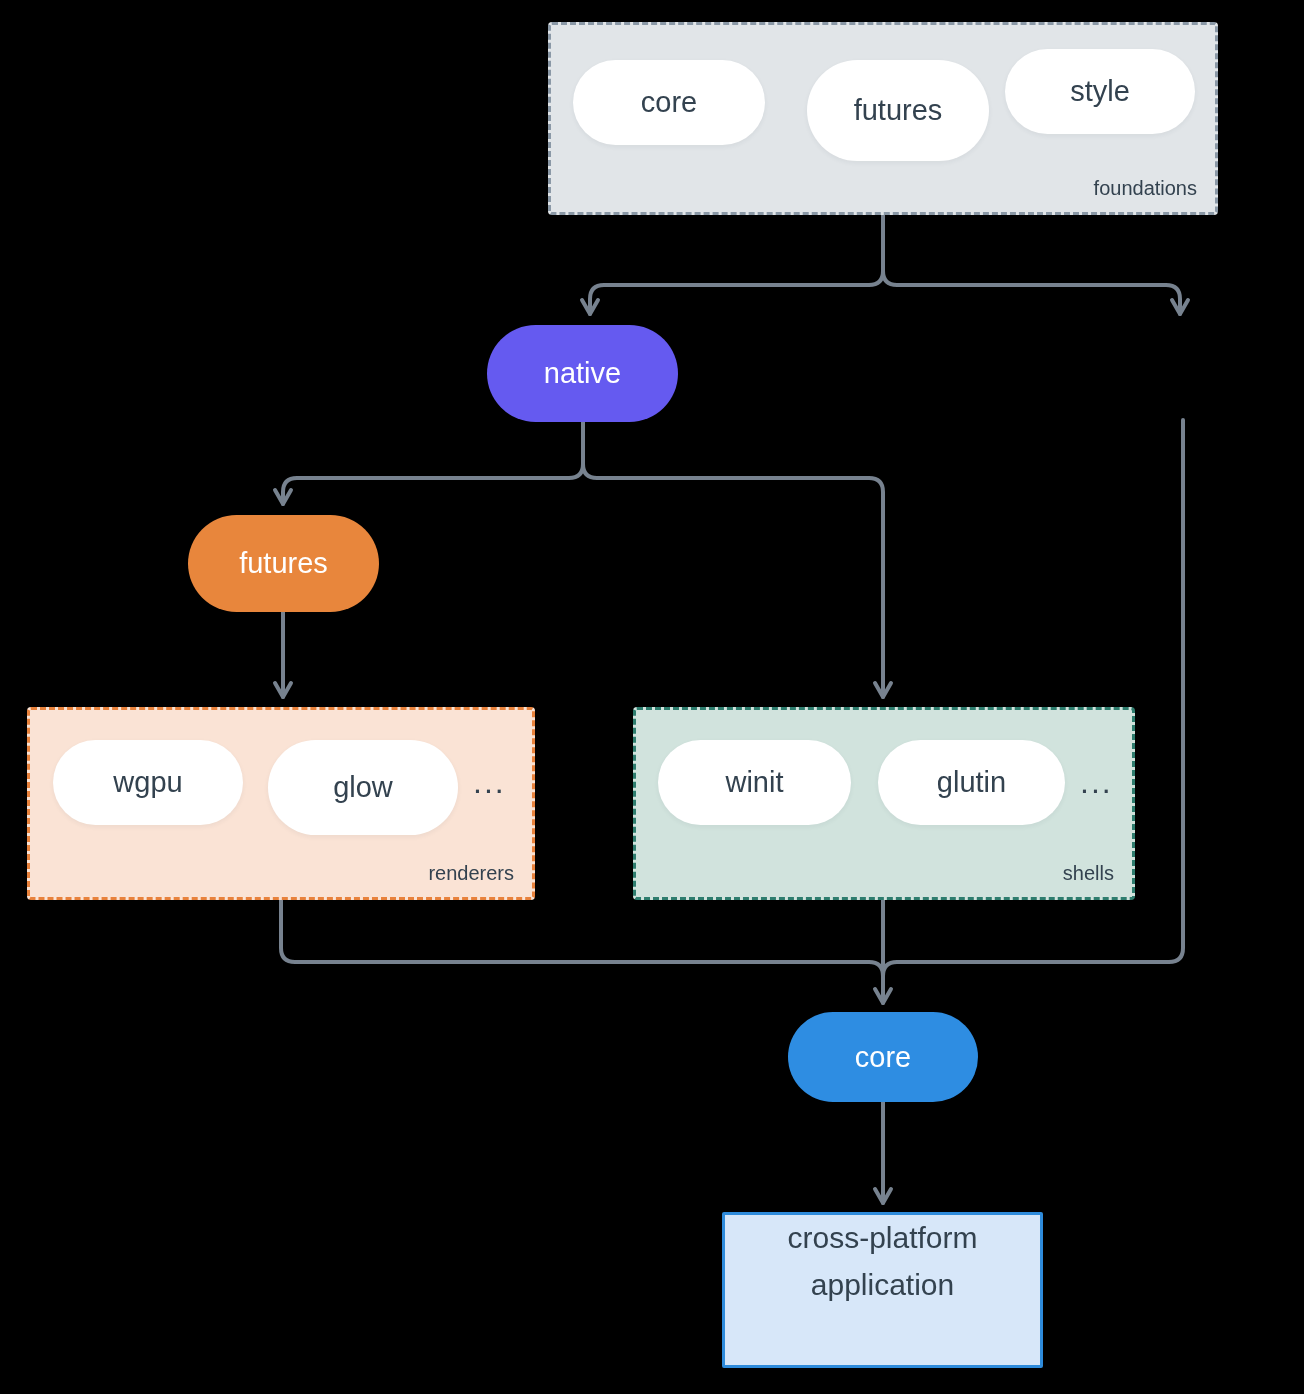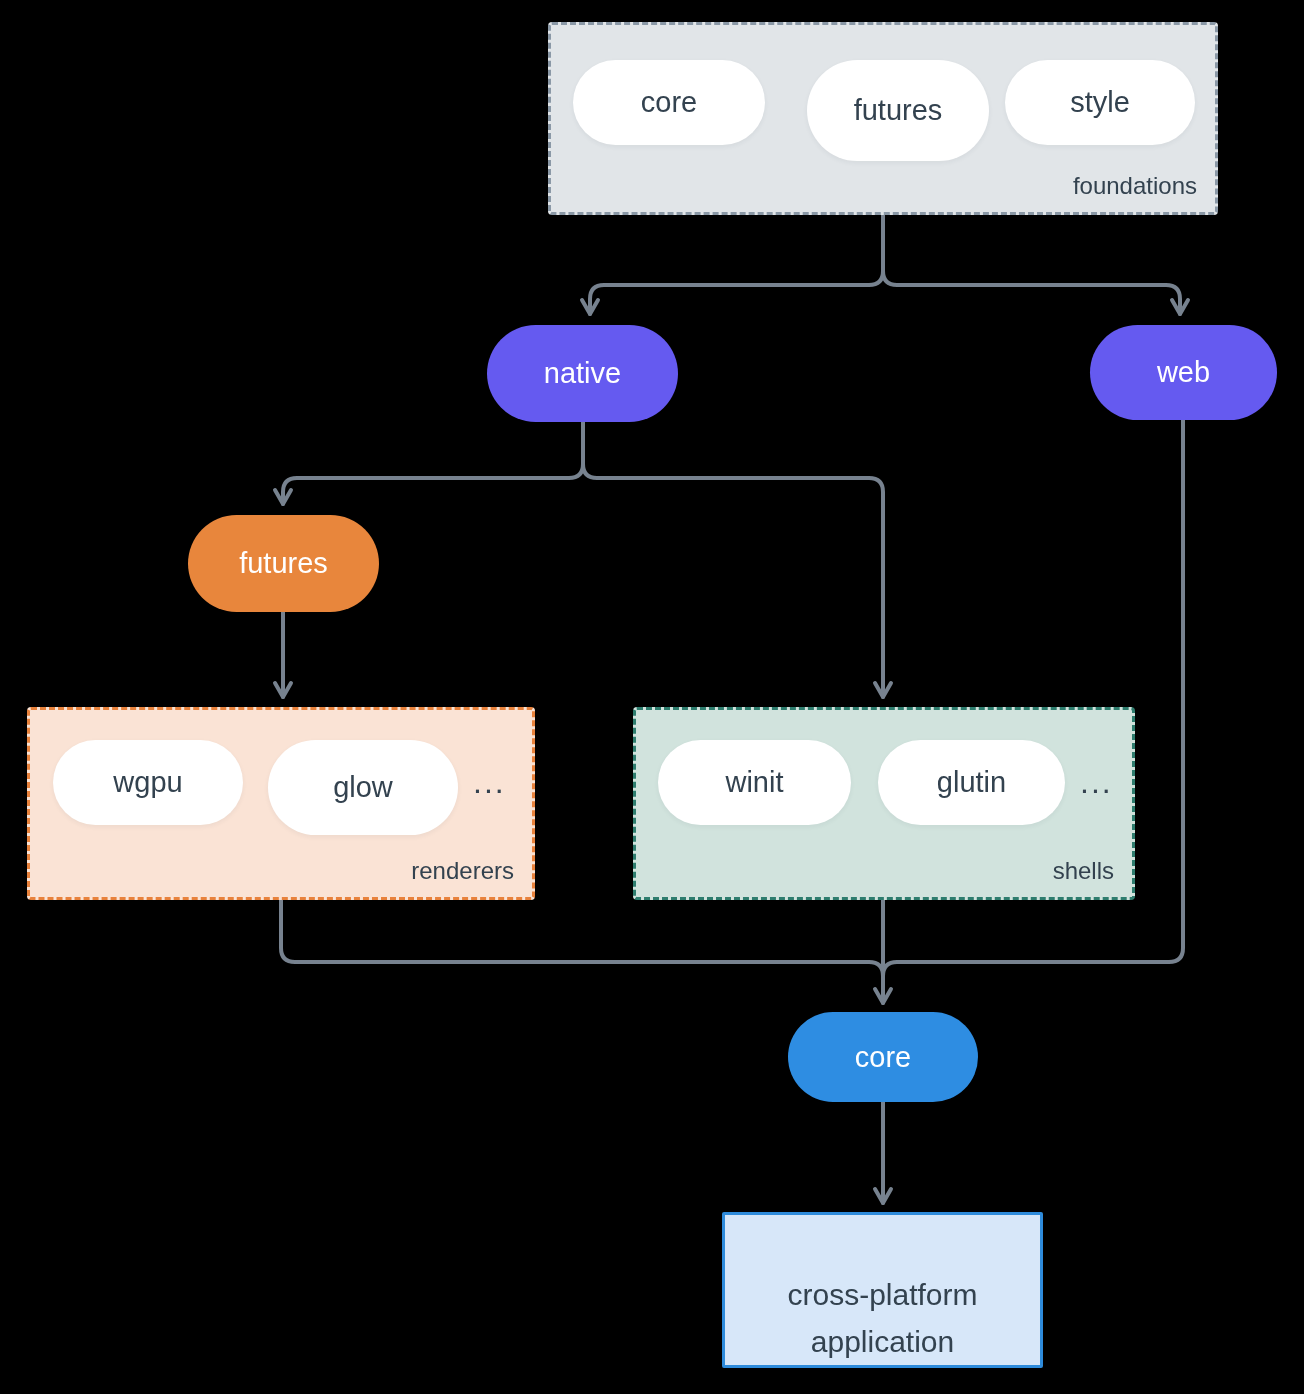--- a/index.html
+++ b/index.html
@@ -22,48 +22,48 @@
   svg.wires{position:absolute;left:0;top:0;width:1304px;height:1394px;pointer-events:none;}
   svg.wires path.edge{fill:none;stroke:var(--c-arrow,#77828f);stroke-width:4;stroke-linecap:round;stroke-linejoin:round;}
 
   .group{border:3px dashed;border-radius:4px;}
   .group-foundations{left:548px;top:22px;width:670px;height:193px;
     background:var(--c-foundations_fill);border-color:var(--c-foundations_border);}
   .group-renderers{left:27px;top:707px;width:508px;height:193px;
     background:var(--c-renderers_fill);border-color:var(--c-renderers_border);}
   .group-shells{left:633px;top:707px;width:502px;height:193px;
     background:var(--c-shells_fill);border-color:var(--c-shells_border);}
-  .group-label{position:absolute;right:18px;bottom:12px;font-size:24px;color:var(--c-slate_text);text-align:center;}
+  .group-label{position:absolute;right:18px;bottom:12px;font-size:20px;color:var(--c-slate_text);text-align:center;}
 
   .pill{display:flex;align-items:center;justify-content:center;
     border-radius:999px;font-size:29px;}
   .pill-white{background:var(--c-pill_fill,#fff);color:var(--c-slate_text);
     box-shadow:0 2px 5px rgba(40,50,60,0.06);}
   .pill-colored{color:var(--c-white_text,#fff);}
   .pill-native{left:487px;top:325px;width:191px;height:97px;background:var(--c-purple);}
   .pill-web{left:1090px;top:325px;width:187px;height:95px;background:var(--c-purple);}
   .pill-graphics{left:188px;top:515px;width:191px;height:97px;background:var(--c-orange);}
   .pill-iced{left:788px;top:1012px;width:190px;height:90px;background:var(--c-blue);}
 
   .pill-core{left:22px;top:35px;width:192px;height:85px;}
   .pill-futures{left:256px;top:35px;width:182px;height:101px;}
-  .pill-style{left:454px;top:35px;width:190px;height:85px;}
+  .pill-style{left:454px;top:24px;width:190px;height:85px;}
   .pill-wgpu{left:23px;top:30px;width:190px;height:85px;}
   .pill-glow{left:238px;top:30px;width:190px;height:95px;}
   .pill-winit{left:22px;top:30px;width:193px;height:85px;}
   .pill-glutin{left:242px;top:30px;width:187px;height:85px;}
 
   .ellipsis{position:absolute;font-size:32px;letter-spacing:2px;color:var(--c-slate_text);
     top:30px;height:85px;display:flex;align-items:center;}
   .ellipsis-renderers{left:443px;}
   .ellipsis-shells{left:444px;}
 
   .app-box{left:722px;top:1212px;width:321px;height:156px;
     background:var(--c-app_fill);border:3px solid var(--c-app_border);border-radius:2px;
-    display:flex;align-items:flex-end;justify-content:center;text-align:center;
+    display:flex;align-items:flex-start;justify-content:center;text-align:center;
     font-size:30px;line-height:1.55;color:var(--c-slate_text);padding:0 30px;}
 </style>
 </head>
 <body>
 
 <div class="canvas">
 
   <svg class="wires" viewBox="0 0 1304 1394">
     <defs>
       <marker id="arrow" viewBox="0 0 22 22" refX="18" refY="11" markerWidth="22" markerHeight="22" orient="auto" markerUnits="userSpaceOnUse">
@@ -90,23 +90,20 @@
     </div>
     <div class="abs pill pill-white pill-style">
       <span>style</span>
     </div>
     <div class="group-label">foundations</div>
   </div>
 
   <div class="abs pill pill-colored pill-native">
     <span>native</span>
   </div>
-  <div class="abs pill pill-colored pill-web">
-    <span>web</span>
-  </div>
 
   <div class="abs pill pill-colored pill-graphics">
     <span>futures</span>
   </div>
 
   <div class="abs group group-renderers">
     <div class="abs pill pill-white pill-wgpu">
       <span>wgpu</span>
     </div>
     <div class="abs pill pill-white pill-glow">

